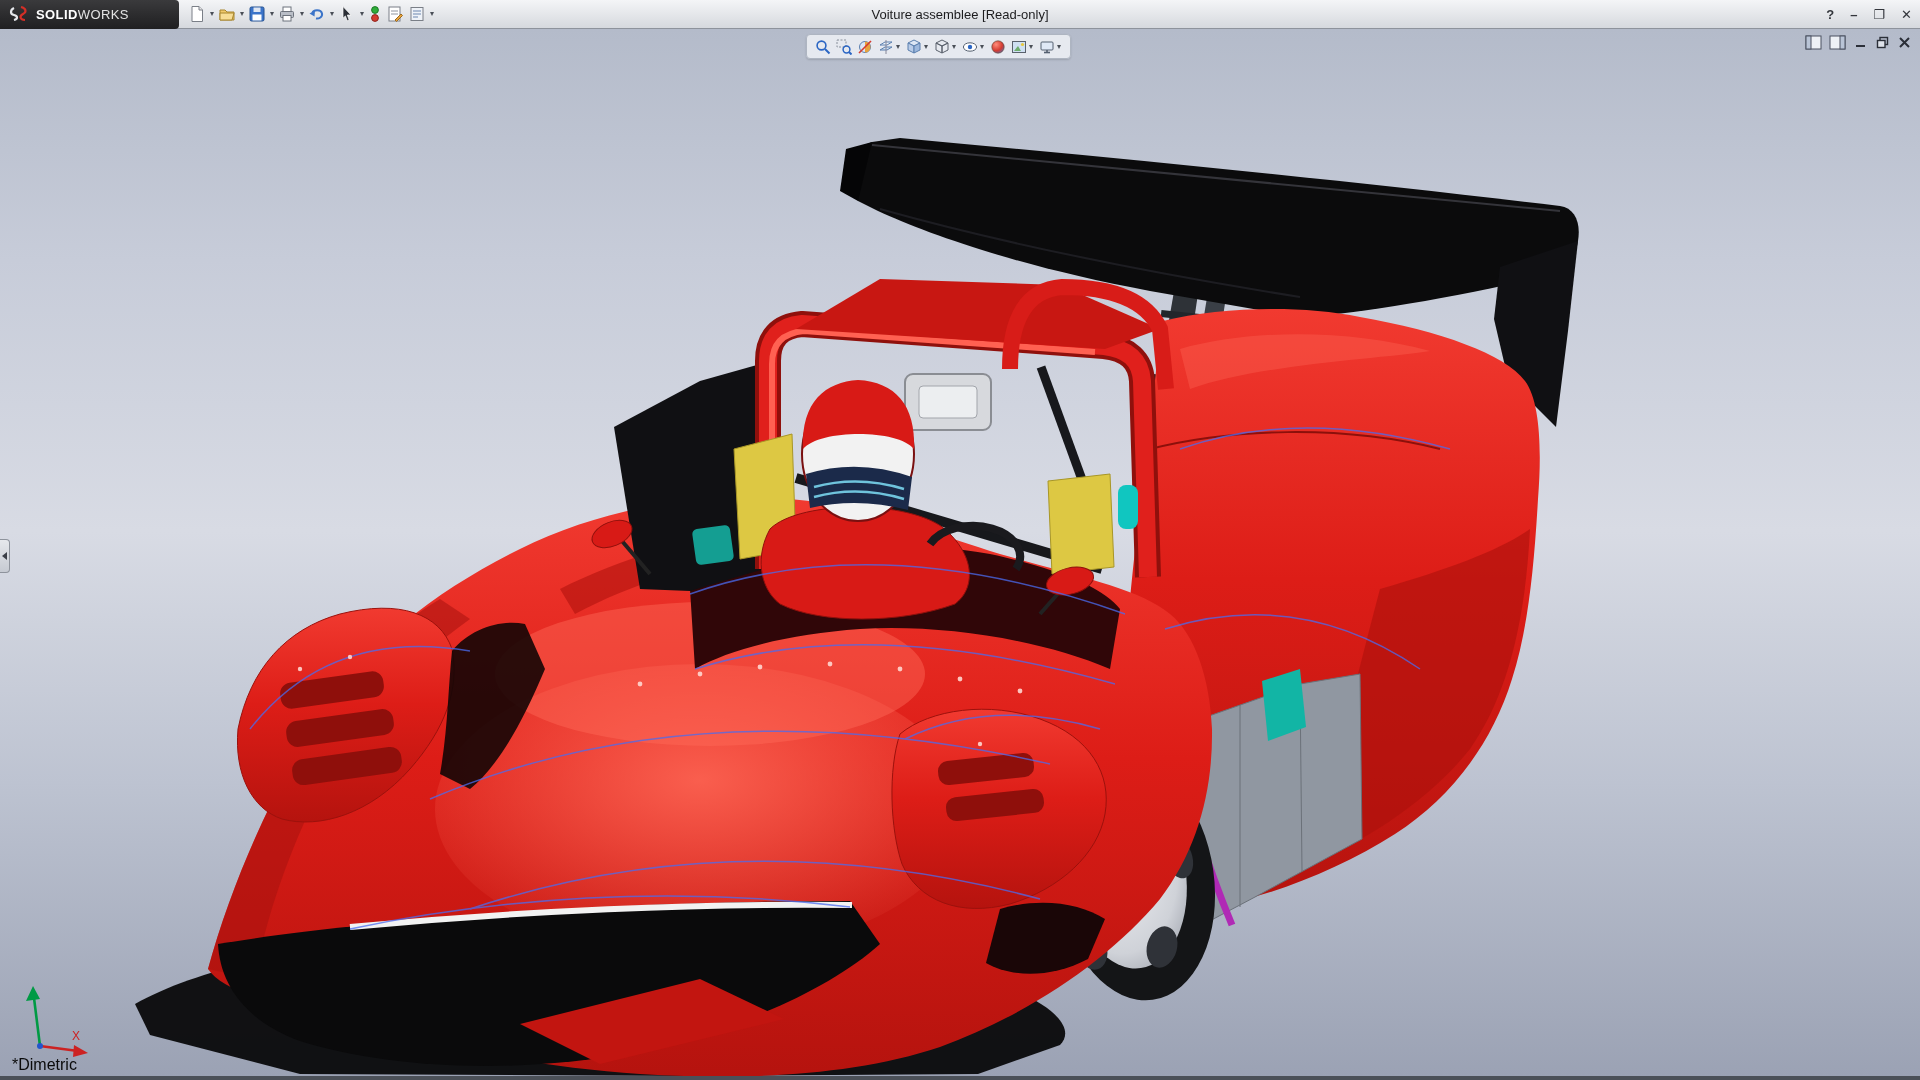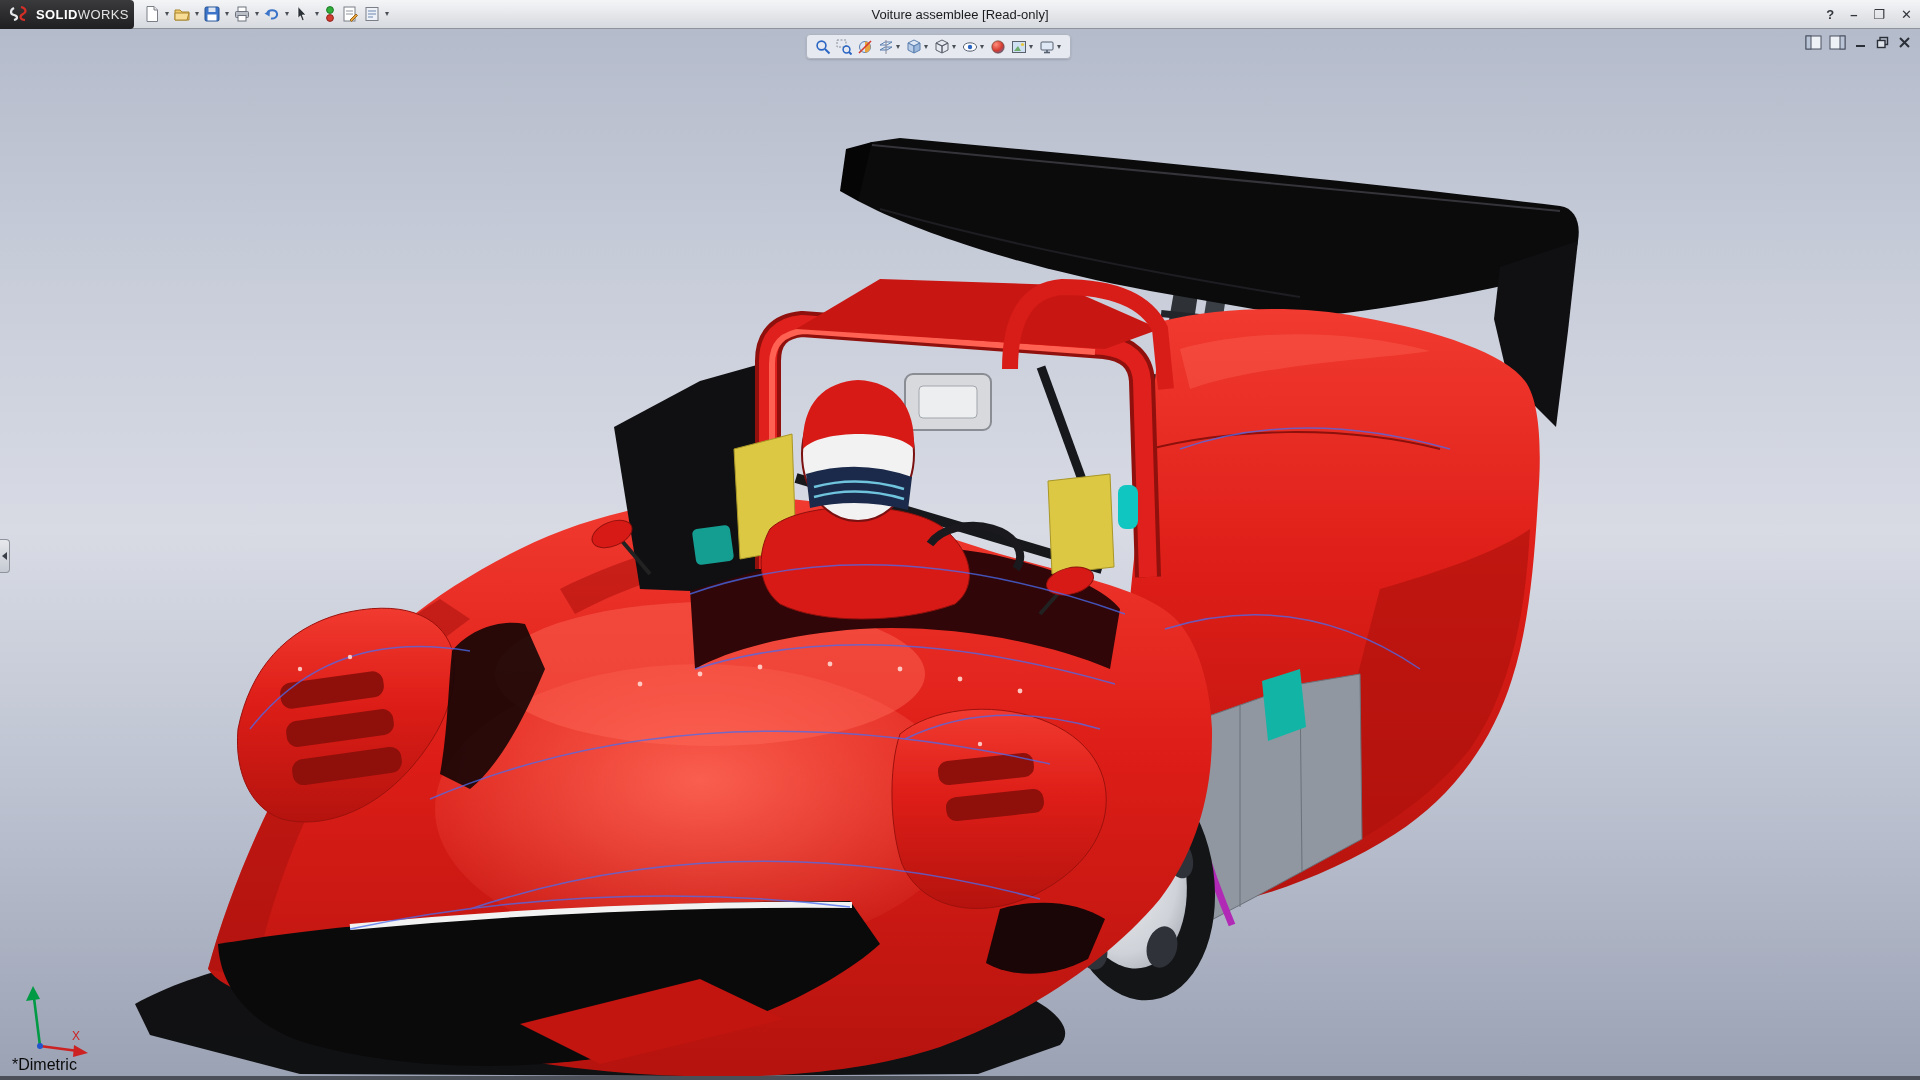--- a/index.html
+++ b/index.html
@@ -3,21 +3,21 @@
 <meta charset="utf-8">
 <style>
   * { margin:0; padding:0; box-sizing:border-box; }
   html,body { width:1920px; height:1080px; overflow:hidden;
     font-family:"Liberation Sans", sans-serif; background:#9fa6b8; }
 
   
   .titlebar { position:relative; height:29px;
     background:linear-gradient(#f4f5f7,#d6d9de);
     border-bottom:1px solid #8e939c; display:flex; align-items:center; }
-  .logo { height:29px; width:134px; background:linear-gradient(#3a3a3c,#1f1f21);
+  .logo { height:29px; width:179px; background:linear-gradient(#3a3a3c,#1f1f21);
     display:flex; align-items:center; gap:6px; padding-left:8px; flex:0 0 auto;
     border-top-right-radius:4px; border-bottom-right-radius:4px; }
   .logo .brand { color:#fff; font-size:13px; letter-spacing:.4px; }
   .logo .brand b { font-weight:700; }
   .logo .brand span.lt { font-weight:400; color:#e3e3e3; }
   .main-toolbar { display:flex; align-items:center; gap:2px; margin-left:8px; }
   .tbtn { display:flex; align-items:center; height:22px; padding:0 1px; cursor:default; }
   .tbtn svg { display:block; }
   .caret { font-size:8px; color:#4a4f57; padding:0 1px; line-height:22px; }
   .win-title { position:absolute; left:0; right:0; text-align:center; font-size:13px;

